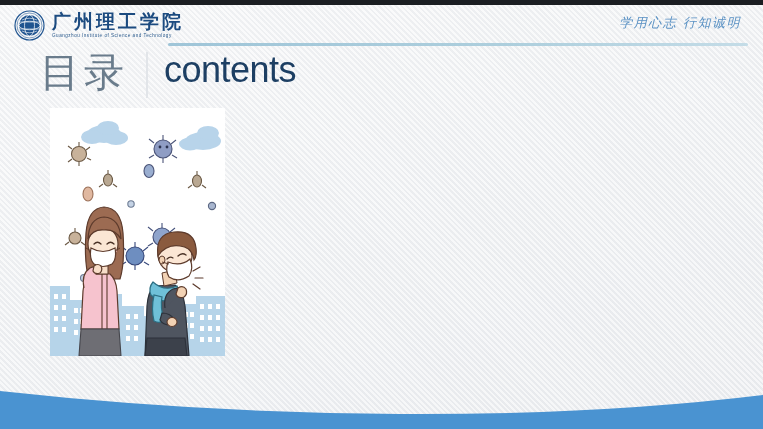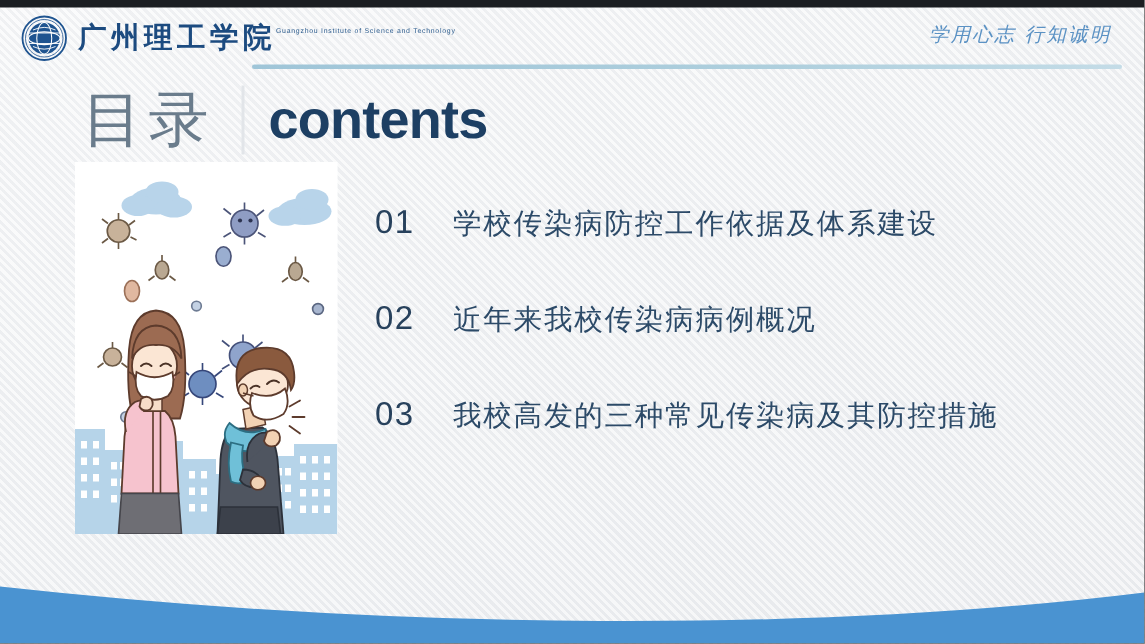--- a/index.html
+++ b/index.html
@@ -55,21 +55,21 @@
   }
 
   .logo-seal {
     width: 31px;
     height: 31px;
     flex: 0 0 auto;
   }
 
   .logo-text {
     display: flex;
-    flex-direction: row;
+    flex-direction: column;
     justify-content: flex-end;
     line-height: 1;
   }
 
   .logo-cn {
     font-family: "DejaVu Serif", "Liberation Serif", serif;
     font-size: 19px;
     font-weight: 700;
     color: #1c4b80;
     letter-spacing: 3px;
@@ -104,24 +104,24 @@
     top: 38px;
     width: 580px;
     height: 3px;
     background: linear-gradient(90deg, #9fc5d8 0%, #aecfdd 60%, #c4dce7 100%);
     border-radius: 2px;
   }
 
   
   .title-row {
     position: absolute;
-    left: 55px;
+    left: 40px;
     top: 52px;
     display: flex;
-    align-items: center;
+    align-items: flex-start;
     height: 56px;
   }
 
   .title-cn {
     font-family: "DejaVu Serif", "Liberation Serif", serif;
     font-size: 40px;
     font-weight: 400;
     color: #6a7c8c;
     letter-spacing: 4px;
     line-height: 1;
@@ -130,21 +130,21 @@
   .title-divider {
     width: 2px;
     height: 46px;
     margin: 0 16px 0 18px;
     background: #e2e5e9;
   }
 
   .title-en {
     font-family: "Liberation Sans", sans-serif;
     font-size: 36px;
-    font-weight: 700;
+    font-weight: 400;
     color: #1d3f63;
     letter-spacing: -0.5px;
     line-height: 1;
   }
 
   
   .illustration {
     position: absolute;
     left: 50px;
     top: 108px;
@@ -475,36 +475,18 @@
 
         <path d="M115 200 q-2 -14 8 -19 q6 -2 9 3" fill="#4f5560" stroke="#2c313a" stroke-width="1.2"></path>
         <path d="M128 180 q5 -3 8 1 q2 5 -2 8 q-6 2 -8 -3 z" fill="#f2d2b4" stroke="#5d3b2c" stroke-width="1.2"></path>
 
         <path d="M112 205 q8 0 12 6 q1 5 -4 6 q-7 0 -10 -5 z" fill="#4f5560" stroke="#2c313a" stroke-width="1.2"></path>
         <ellipse cx="122" cy="214" rx="5" ry="4.5" fill="#f2d2b4" stroke="#5d3b2c" stroke-width="1.1"></ellipse>
       </g>
     </svg>
   </div>
 
-  <div class="list">
-
-    <div class="list-item">
-      <span class="item-num">01</span>
-      <span class="item-text">学校传染病防控工作依据及体系建设</span>
-    </div>
-
-    <div class="list-item">
-      <span class="item-num">02</span>
-      <span class="item-text">近年来我校传染病病例概况</span>
-    </div>
-
-    <div class="list-item">
-      <span class="item-num">03</span>
-      <span class="item-text">我校高发的三种常见传染病及其防控措施</span>
-    </div>
-
-  </div>
 
   <svg class="wave" viewBox="0 0 763 48" preserveAspectRatio="none">
     <path d="M0 10 Q 200 32 400 33 Q 600 34 763 14 L763 48 L0 48 Z" fill="#4a93d1"></path>
   </svg>
 
 </div>
 
 </body></html>

